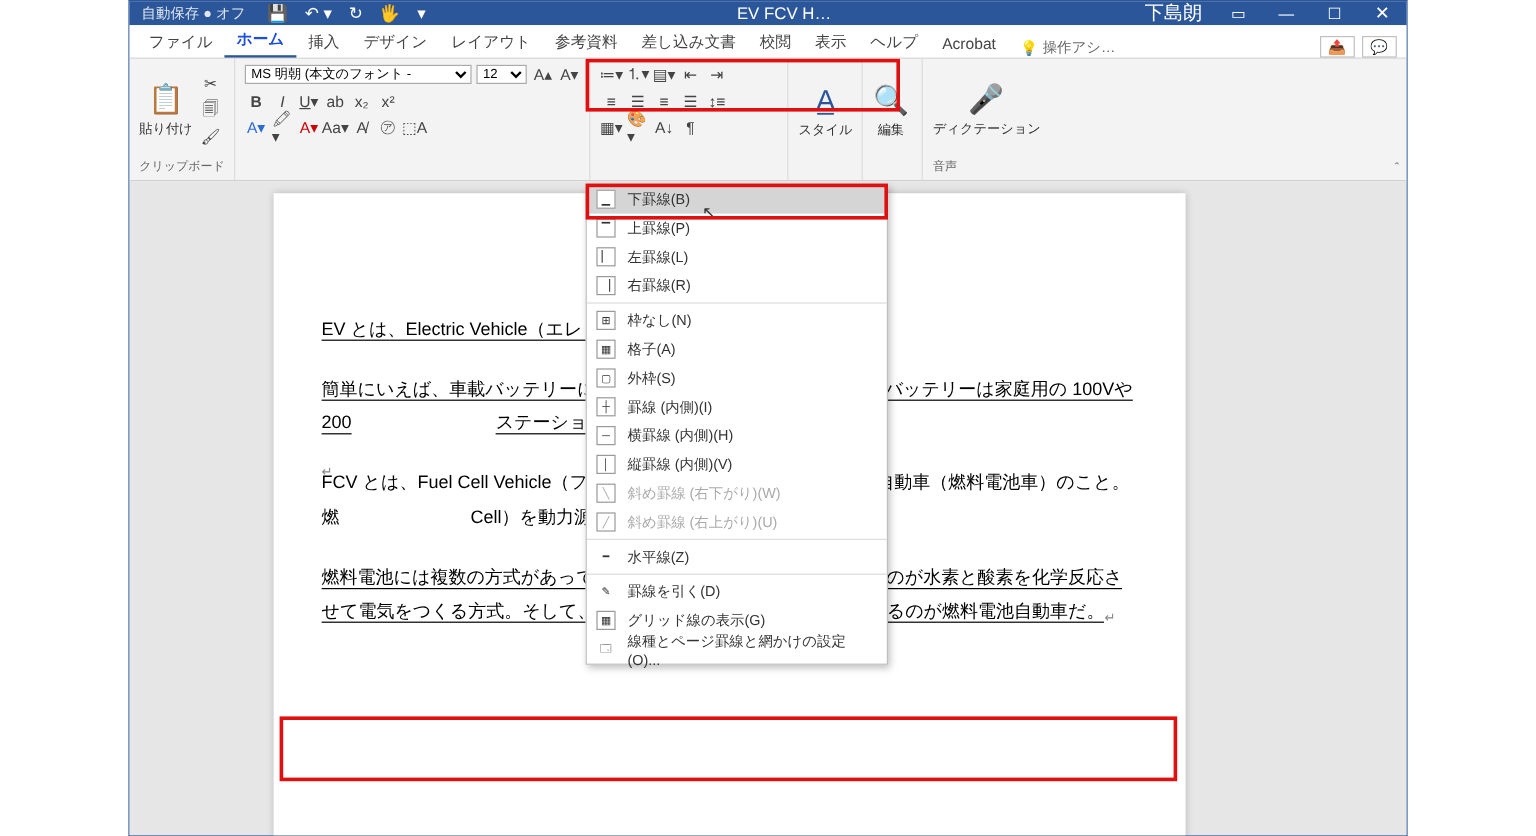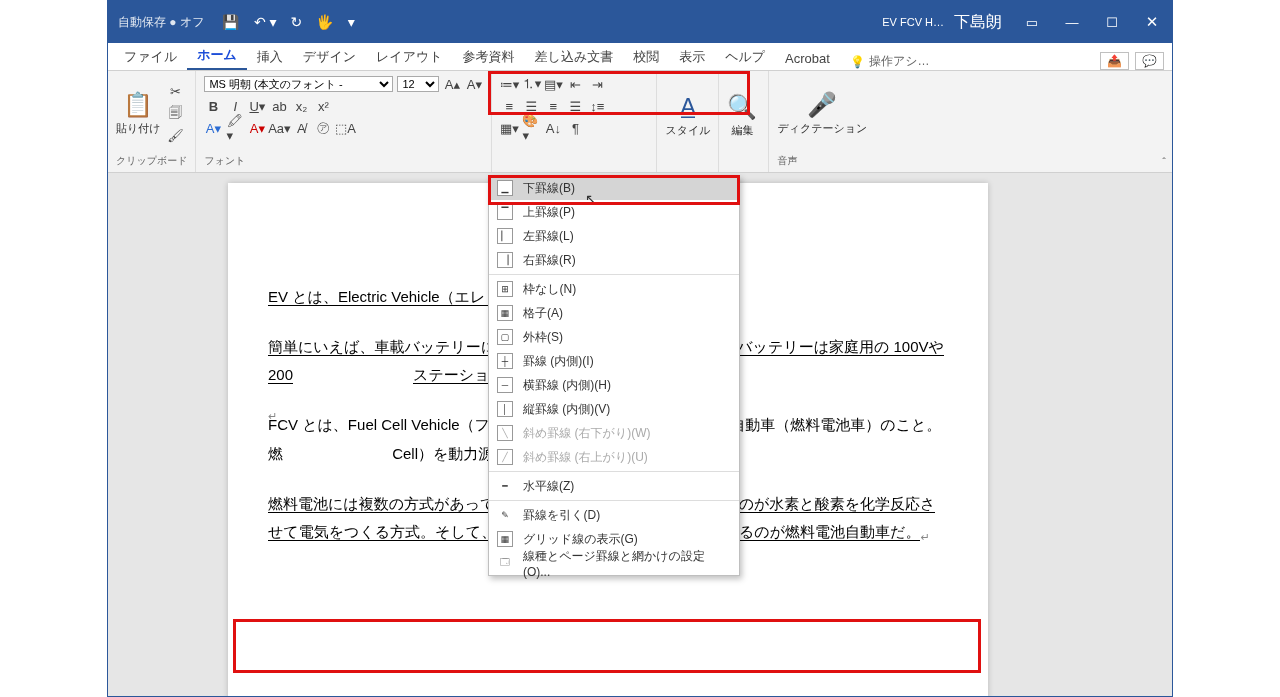--- a/index.html
+++ b/index.html
@@ -1,24 +1,24 @@
 <!DOCTYPE html>
 <html><head>
 <meta charset="utf-8">
 <style>
 * { margin: 0; padding: 0; box-sizing: border-box; font-family: "Yu Gothic UI", "Meiryo", sans-serif; }
 body { background: #fff; width: 1280px; height: 697px; overflow: hidden; position: relative; }
 
 .window { width: 1066px; height: 697px; margin: 0 auto; border: 1px solid #2b579a; background: #fff; display: flex; flex-direction: column; }
 
-.titlebar { height: 42px; background: #2b579a; color: #fff; display: flex; align-items: center; font-size: 12px; }
+.titlebar { height: 20px; background: #2b579a; color: #fff; display: flex; align-items: center; font-size: 12px; }
 .titlebar .autosave { padding: 0 10px; opacity: 0.85; }
 .titlebar .qat { display: flex; gap: 14px; padding: 0 8px; align-items: center; }
 .titlebar .qat span { font-size: 14px; }
-.titlebar .title { flex: 1; text-align: right; font-size: 11px; }
+.titlebar .title { flex: 1; text-align: center; font-size: 14px; }
 .titlebar .user { padding: 0 10px; font-size: 16px; }
 .titlebar .winbtn { width: 40px; height: 32px; display: flex; align-items: center; justify-content: center; font-size: 13px; }
 .titlebar .winbtn.close { font-size: 15px; }
 
 .tabs { height: 28px; background: #fff; border-bottom: 1px solid #d0d0d0; display: flex; align-items: flex-end; font-size: 13px; color: #444; padding-left: 6px; }
 .tabs .tab { padding: 4px 10px; cursor: pointer; }
 .tabs .tab.active { color: #1d4ed8; border-bottom: 2px solid #2b579a; font-weight: 600; }
 .tabs .right { margin-left: auto; display: flex; gap: 6px; padding-right: 8px; align-items: center; }
 .tabs .right .btn { border: 1px solid #c0c0c0; padding: 1px 6px; font-size: 12px; }
 .tabs .search { display: flex; align-items: center; gap: 4px; color: #666; font-size: 12px; padding: 0 10px; }
@@ -139,21 +139,20 @@
         <div class="row">
           <span class="smallico" style="color:#2b6cd4">A▾</span>
           <span class="smallico">🖍▾</span>
           <span class="smallico" style="color:#c00">A▾</span>
           <span class="smallico">Aa▾</span>
           <span class="smallico">A̸</span>
           <span class="smallico">㋐</span>
           <span class="smallico">⬚A</span>
         </div>
       </div>
-      <div class="label">フォント</div>
     </div>
 
     <div class="group" style="min-width:165px">
       <div class="body" style="flex-direction:column;align-items:flex-start;gap:4px">
         <div class="row">
           <span class="smallico">≔▾</span>
           <span class="smallico">⒈▾</span>
           <span class="smallico">▤▾</span>
           <span class="smallico">⇤</span>
           <span class="smallico">⇥</span>

